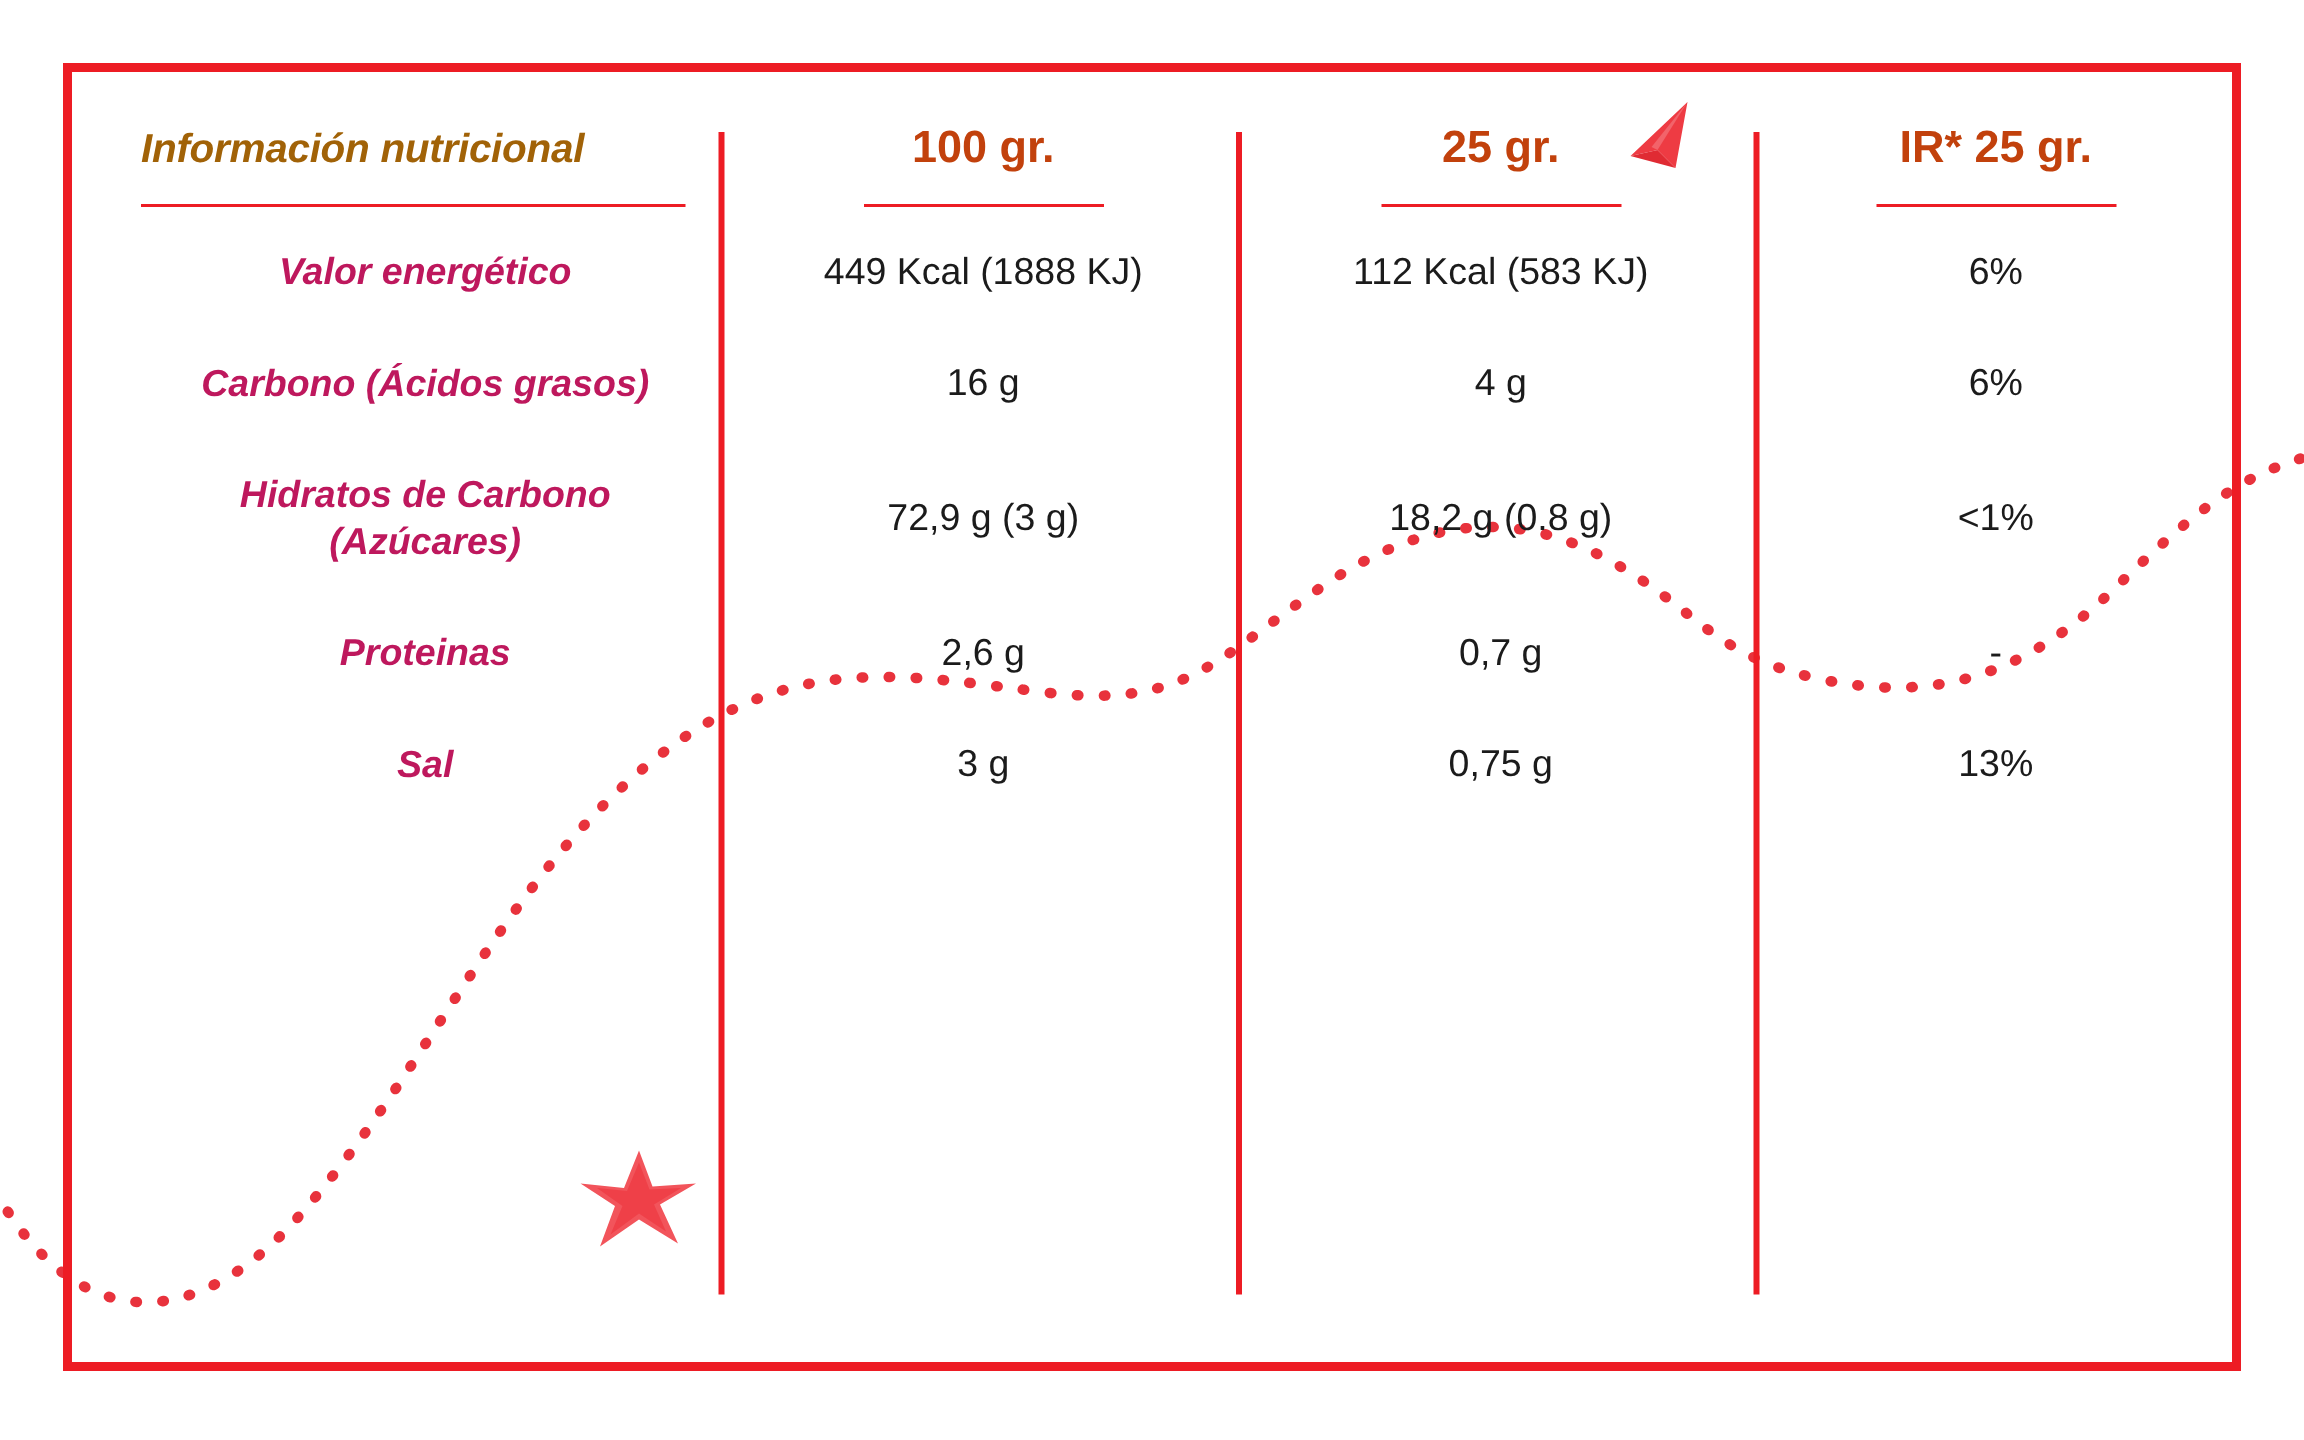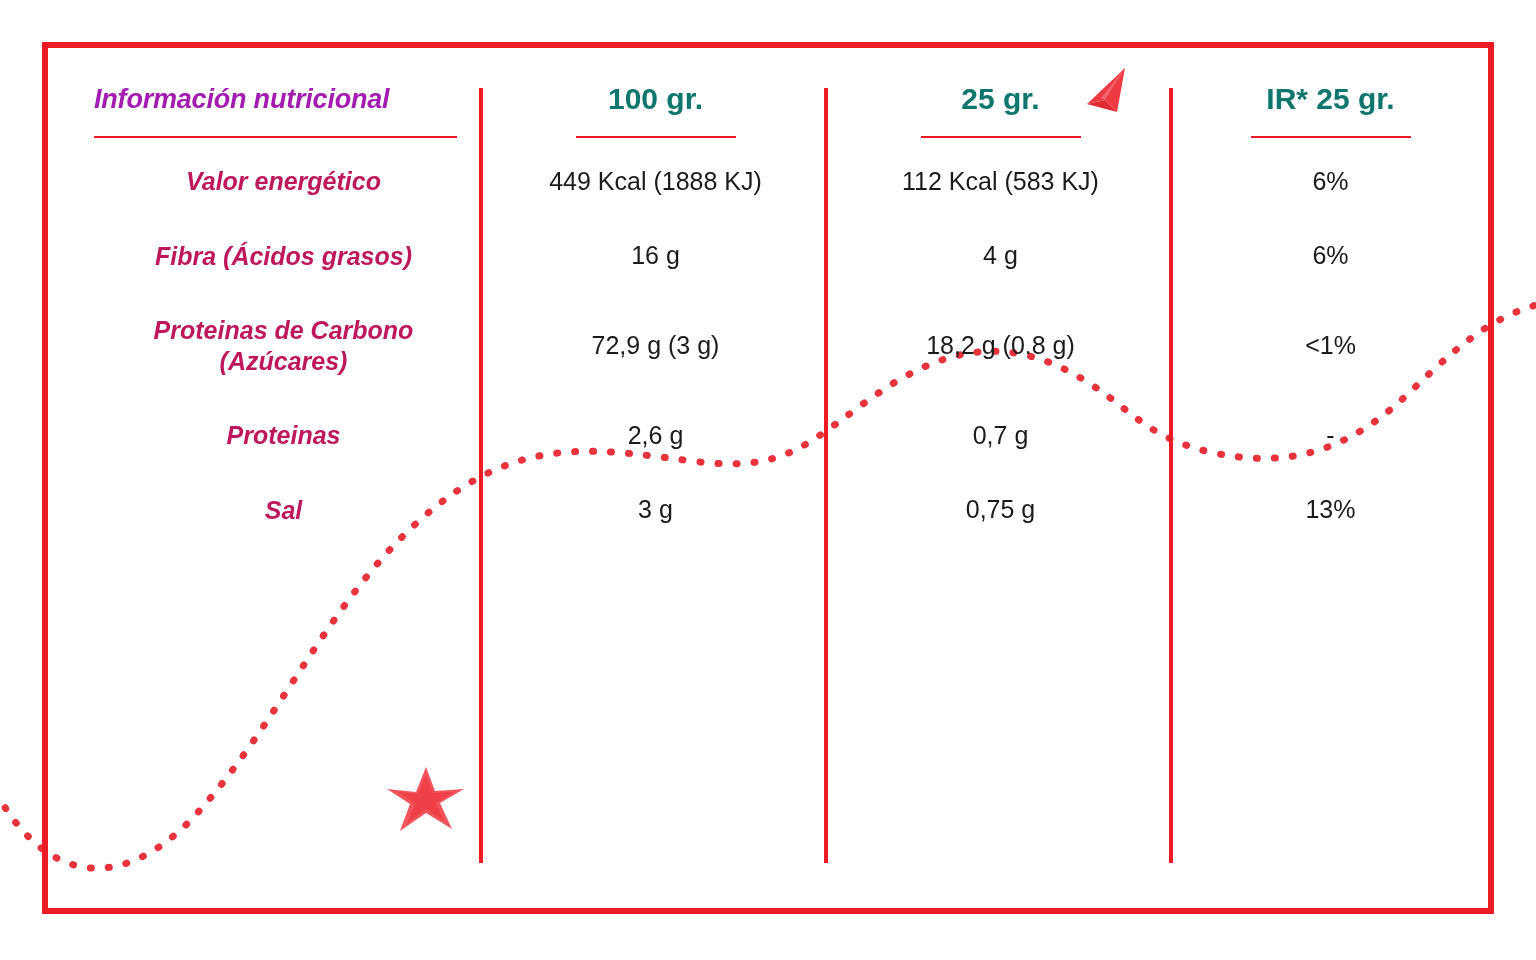--- a/index.html
+++ b/index.html
@@ -54,29 +54,29 @@
   col.c-label { width: 435px; }
   col.c-100   { width: 345px; }
   col.c-25    { width: 345px; }
   col.c-ir    { width: 315px; }
 
   
   .hdr-label {
     font-size: 27px;
     font-weight: bold;
     font-style: italic;
-    color: #a21caf;
+    color: #a16207;
     padding: 34px 0 14px 46px !important;
     text-align: left;
     letter-spacing: -0.2px;
   }
   .hdr-num {
     font-size: 30px;
     font-weight: bold;
-    color: #0f766e;
+    color: #c2410c;
     text-align: center;
     padding: 34px 0 14px 0 !important;
   }
 
   .rule-cell { padding: 0 !important; height: 14px; }
   .rule {
     height: 2px;
     background: #ed1c24;
   }
   .rule.label-rule { margin: 0 0 0 46px; width: 363px; }
@@ -167,27 +167,27 @@
     </tr>
   </thead>
   <tbody>
     <tr>
       <td class="row-label">Valor energético</td>
       <td class="row-val">449 Kcal (1888 KJ)</td>
       <td class="row-val">112 Kcal (583 KJ)</td>
       <td class="row-val">6%</td>
     </tr>
     <tr>
-      <td class="row-label">Fibra (Ácidos grasos)</td>
+      <td class="row-label">Carbono (Ácidos grasos)</td>
       <td class="row-val">16 g</td>
       <td class="row-val">4 g</td>
       <td class="row-val">6%</td>
     </tr>
     <tr>
-      <td class="row-label" style="max-width:380px;">Proteinas de Carbono (Azúcares)</td>
+      <td class="row-label" style="max-width:380px;">Hidratos de Carbono (Azúcares)</td>
       <td class="row-val">72,9 g (3 g)</td>
       <td class="row-val">18,2 g (0.8 g)</td>
       <td class="row-val">&lt;1%</td>
     </tr>
     <tr>
       <td class="row-label">Proteinas</td>
       <td class="row-val">2,6 g</td>
       <td class="row-val">0,7 g</td>
       <td class="row-val">-</td>
     </tr>

